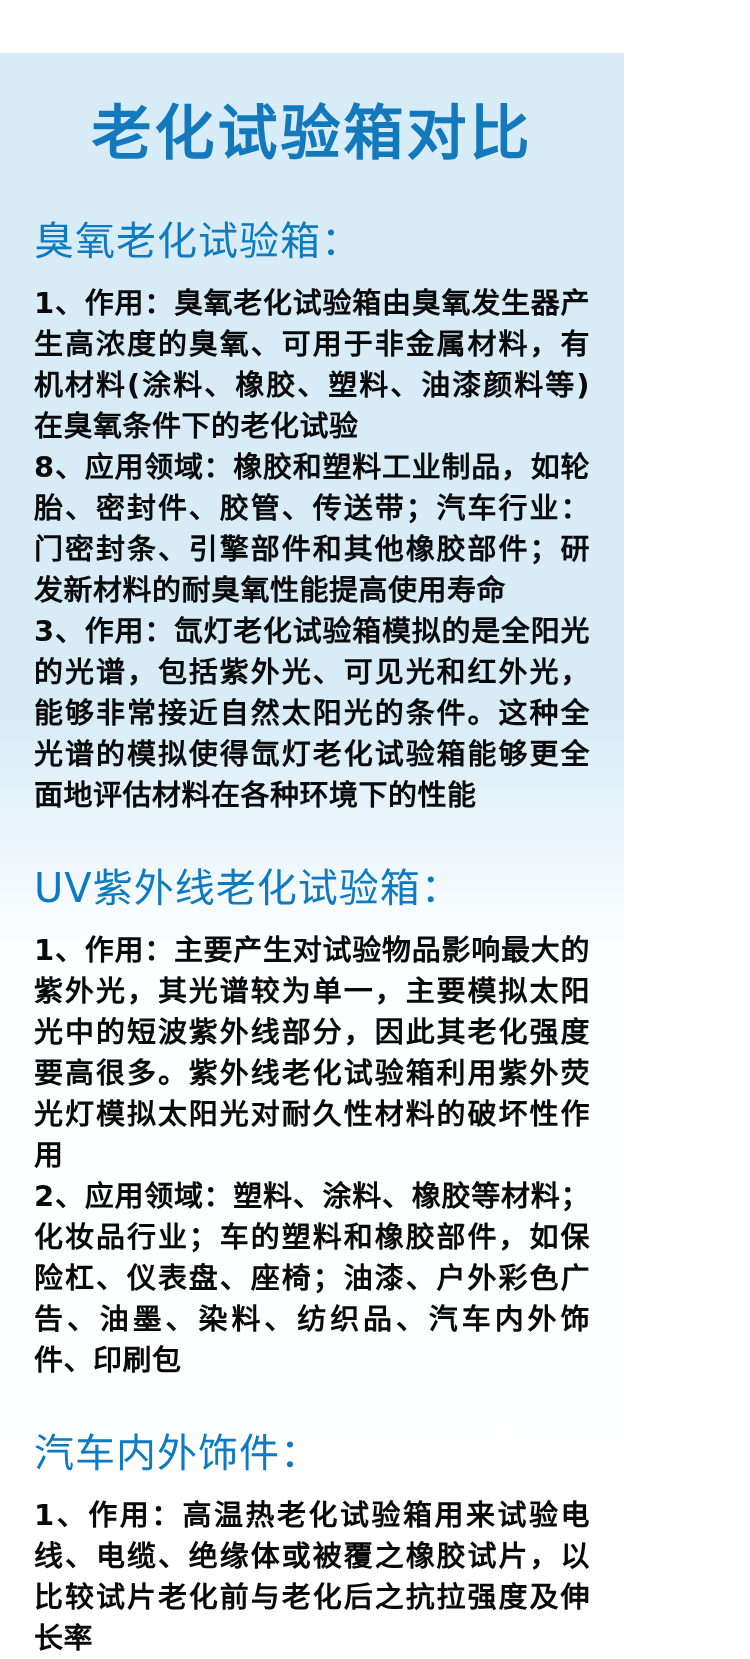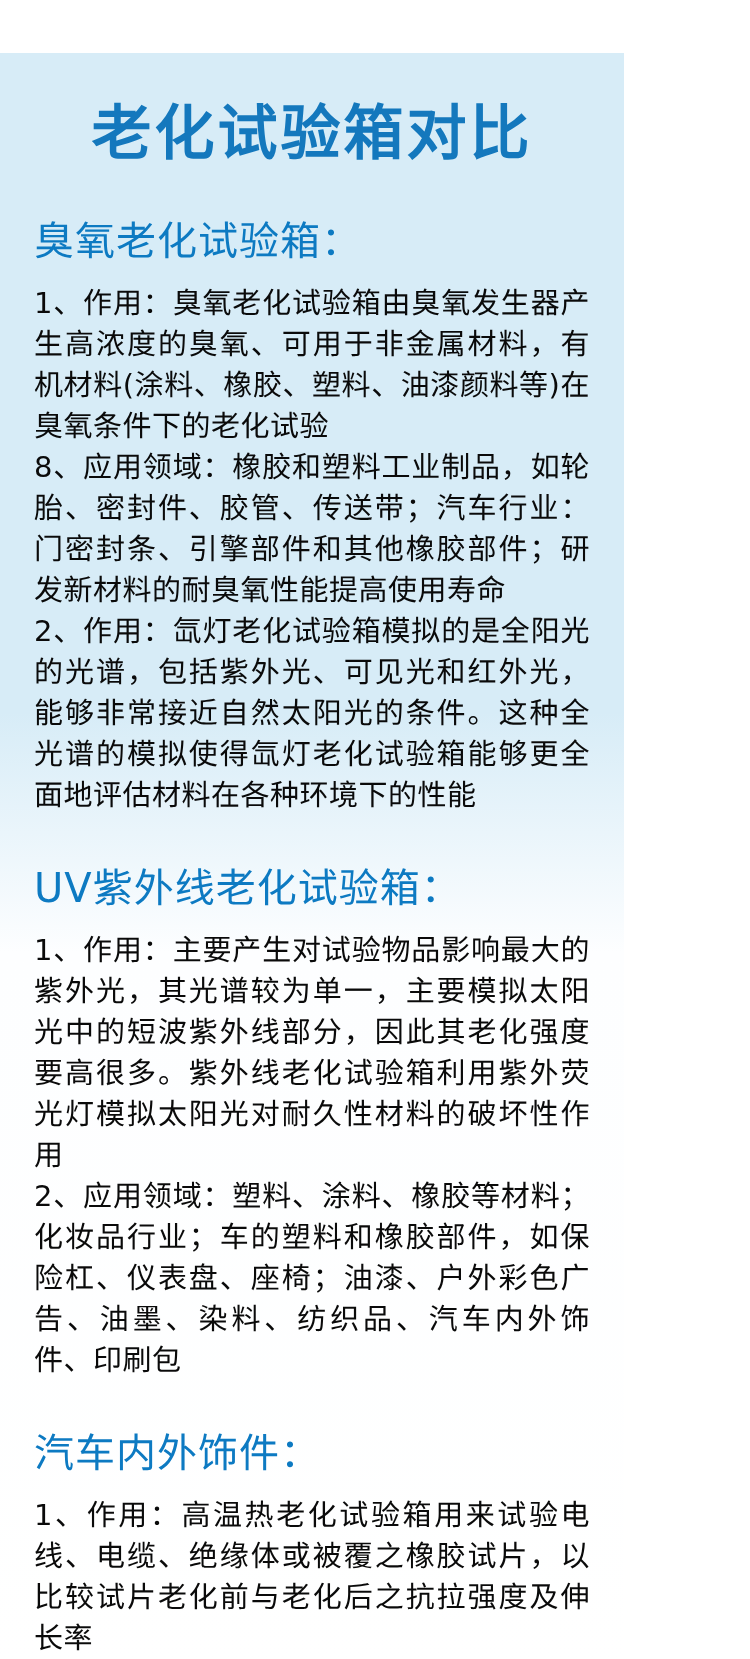--- a/index.html
+++ b/index.html
@@ -48,21 +48,21 @@
     letter-spacing: 1px;
     color: #0d7ac2;
   }
   .section:first-of-type .section-heading {
     margin-top: 46px;
   }
   .section-paragraph {
     margin: 0;
     font-size: 29px;
     line-height: 41px;
-    font-weight: 400;
+    font-weight: 700;
     color: #0a0a0a;
     text-align: justify;
     text-justify: inter-ideograph;
     letter-spacing: 0.5px;
   }
 </style>
 </head>
 <body>
 
 <div class="top-strip"></div>
@@ -71,21 +71,21 @@
 
   <div class="page-title">老化试验箱对比</div>
 
   <div class="section">
     <div class="section-heading">臭氧老化试验箱：</div>
     <p class="section-paragraph">1、作用：臭氧老化试验箱由臭氧发生器产生高浓度的臭氧、可用于非金属材料，有机材料(涂料、橡胶、塑料、油漆颜料等)在臭氧条件下的老化试验</p>
     <p class="section-paragraph">8、应用领域：橡胶和塑料工业制品，如轮胎、密封件、胶管、传送带；汽车行业：门密封条、引擎部件和其他橡胶部件；研发新材料的耐臭氧性能提高使用寿命</p>
   </div>
 
   <div class="section">
-    <p class="section-paragraph">2、作用：氙灯老化试验箱模拟的是全阳光的光谱，包括紫外光、可见光和红外光，能够非常接近自然太阳光的条件。这种全光谱的模拟使得氙灯老化试验箱能够更全面地评估材料在各种环境下的性能</p>
+    <p class="section-paragraph">3、作用：氙灯老化试验箱模拟的是全阳光的光谱，包括紫外光、可见光和红外光，能够非常接近自然太阳光的条件。这种全光谱的模拟使得氙灯老化试验箱能够更全面地评估材料在各种环境下的性能</p>
   </div>
 
   <div class="section">
     <div class="section-heading">UV紫外线老化试验箱：</div>
     <p class="section-paragraph">1、作用：主要产生对试验物品影响最大的紫外光，其光谱较为单一，主要模拟太阳光中的短波紫外线部分，因此其老化强度要高很多。紫外线老化试验箱利用紫外荧光灯模拟太阳光对耐久性材料的破坏性作用</p>
     <p class="section-paragraph">2、应用领域：塑料、涂料、橡胶等材料；化妆品行业；车的塑料和橡胶部件，如保险杠、仪表盘、座椅；油漆、户外彩色广告、油墨、染料、纺织品、汽车内外饰件、印刷包</p>
   </div>
 
   <div class="section">
     <div class="section-heading">汽车内外饰件：</div>

